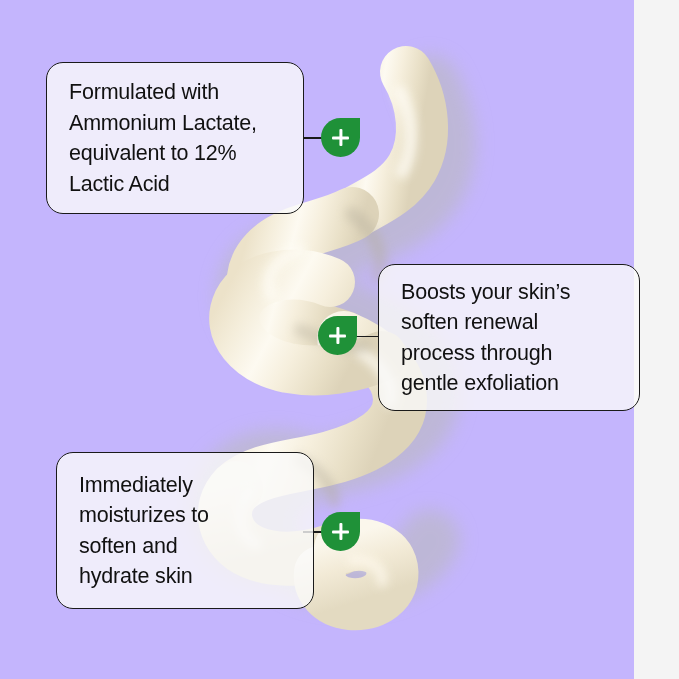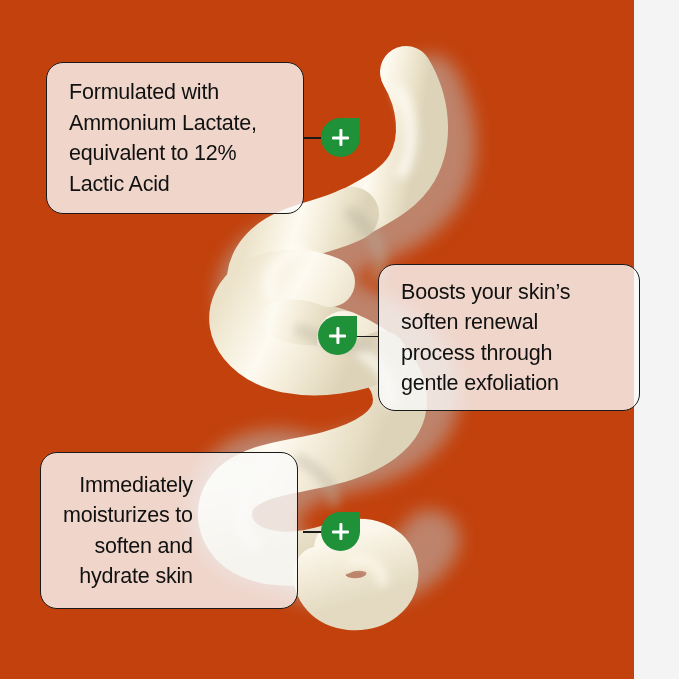--- a/index.html
+++ b/index.html
@@ -12,21 +12,21 @@
     height: 679px;
     background: #f4f4f4;
     font-family: "Liberation Sans", sans-serif;
     overflow: hidden;
   }
 
   #infographic {
     position: relative;
     width: 634px;
     height: 679px;
-    background: #c2410c;
+    background: #c4b5fd;
   }
 
   
   #cream-layer {
     position: absolute;
     left: 0;
     top: 0;
     width: 679px;
     height: 679px;
     z-index: 1;
@@ -59,25 +59,24 @@
     width: 258px;
     height: 152px;
   }
   #callout-2 {
     left: 378px;
     top: 264px;
     width: 262px;
     height: 147px;
   }
   #callout-3 {
-    left: 40px;
+    left: 56px;
     top: 452px;
     width: 258px;
     height: 157px;
-    text-align: right;
   }
 
   
   .connector {
     position: absolute;
     z-index: 3;
     height: 1.6px;
     background: #1a1a1a;
   }
   #connector-1 { left: 303px; top: 137px;  width: 22px; }

